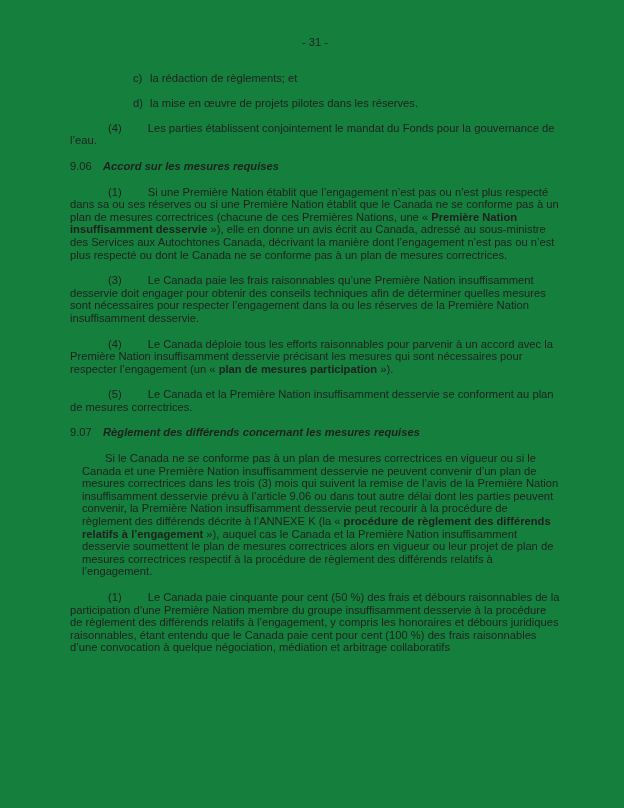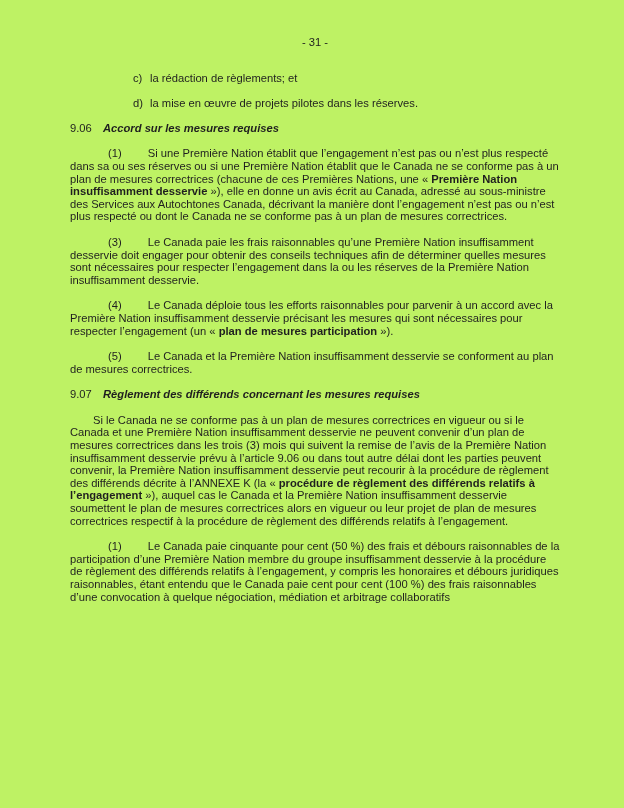--- a/index.html
+++ b/index.html
@@ -1,20 +1,20 @@
 <!DOCTYPE html>
 <html lang="fr"><head>
 <meta charset="utf-8">
 <style>
   html, body { margin: 0; padding: 0; background: #ffffff; }
   .page {
     position: relative;
     width: 624px;
     height: 808px;
-    background: #bef264;
+    background: #15803d;
     box-sizing: border-box;
     padding: 36px 64px 8px 70px;
     overflow: hidden;
     font-family: "Liberation Sans", "DejaVu Sans", sans-serif;
     font-size: 11.2px;
     line-height: 12.6px;
     color: #1f1f1f;
   }
   .page-number {
     text-align: center;
@@ -26,21 +26,21 @@
   }
   .doc-list-item .label { flex: 0 0 17px; }
   .doc-list-item .text { flex: 1 1 auto; }
   p.para {
     margin: 0 0 13px 0;
     text-indent: 38px;
     text-align: left;
   }
   p.para .pnum { margin-right: 26px; }
   p.para-plain {
-    margin: 0 0 13px 0;
+    margin: 0 0 13px 12px;
     text-indent: 23px;
     text-align: left;
   }
   .heading {
     display: flex;
     margin: 12px 0 13px 0;
   }
   .heading .hnum { flex: 0 0 33px; font-weight: normal; }
   .heading .htitle { flex: 1 1 auto; font-weight: bold; font-style: italic; }
   .b { font-weight: bold; }
@@ -55,20 +55,21 @@
   <div class="doc-list-item">
     <span class="label">c)</span>
     <span class="text">la rédaction de règlements; et</span>
   </div>
 
   <div class="doc-list-item">
     <span class="label">d)</span>
     <span class="text">la mise en œuvre de projets pilotes dans les réserves.</span>
   </div>
 
+  <p class="para"><span class="pnum">(4)</span><span><span>Les parties établissent conjointement le mandat du Fonds pour la gouvernance de l’eau.</span></span></p>
 
   <div class="heading">
     <span class="hnum">9.06</span>
     <span class="htitle">Accord sur les mesures requises</span>
   </div>
 
   <p class="para"><span class="pnum">(1)</span><span><span>Si une Première Nation établit que l’engagement n’est pas ou n’est plus respecté dans sa ou ses réserves ou si une Première Nation établit que le Canada ne se conforme pas à un plan de mesures correctrices (chacune de ces Premières Nations, une «&nbsp;</span><span class="b">Première Nation insuffisamment desservie</span><span>&nbsp;»), elle en donne un avis écrit au Canada, adressé au sous-ministre des Services aux Autochtones Canada, décrivant la manière dont l’engagement n’est pas ou n’est plus respecté ou dont le Canada ne se conforme pas à un plan de mesures correctrices.</span></span></p>
 
 
   <p class="para"><span class="pnum">(3)</span><span><span>Le Canada paie les frais raisonnables qu’une Première Nation insuffisamment desservie doit engager pour obtenir des conseils techniques afin de déterminer quelles mesures sont nécessaires pour respecter l’engagement dans la ou les réserves de la Première Nation insuffisamment desservie.</span></span></p>

